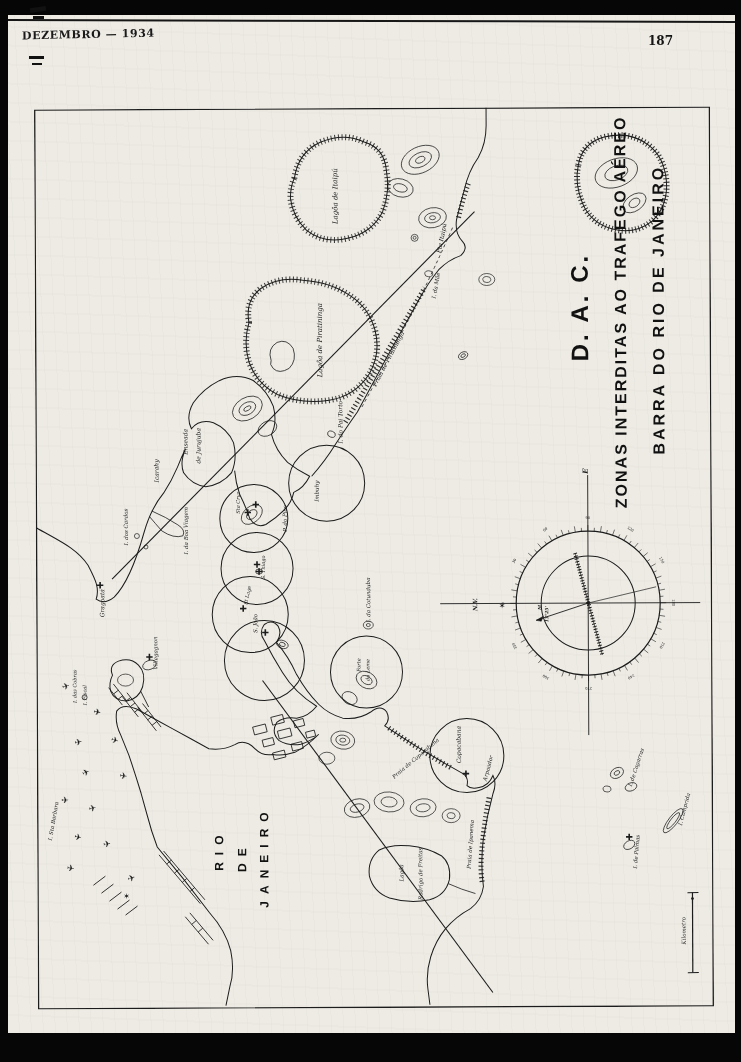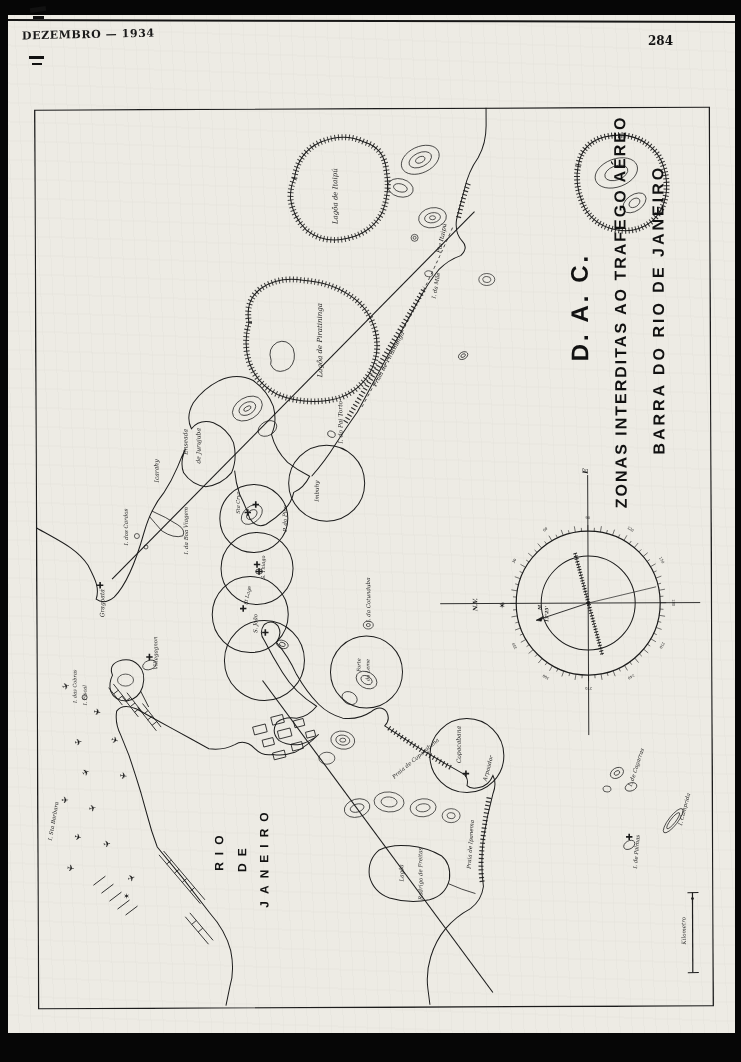--- a/index.html
+++ b/index.html
@@ -25,21 +25,21 @@
   .deg{font-family:"DejaVu Sans",sans-serif;font-size:3.6px;fill:#2a2a2a;}
   .sym{font-family:"DejaVu Sans",sans-serif;}
   path,circle,ellipse,line,rect,polyline{vector-effect:none;}
 </style>
 </head>
 <body>
 
 <div class="paper">
   <div class="top-rule"></div>
   <div class="hdr-left">DEZEMBRO — 1934</div>
-  <div class="hdr-right">284</div>
+  <div class="hdr-right">187</div>
 
   <div class="bind-mark" style="left:22px;top:-8px;width:16px;height:5px;transform:rotate(-8deg);"></div>
   <div class="bind-mark" style="left:25px;top:1px;width:11px;height:3px;"></div>
   <div class="bind-mark" style="left:21px;top:41px;width:15px;height:3px;"></div>
   <div class="bind-mark" style="left:24px;top:48px;width:10px;height:2px;"></div>
 
   <div class="map-frame">
     <svg id="map-canvas" width="676" height="900" viewBox="0 0 676 900">
       <g stroke="#1c1c1c" fill="none" stroke-width="1">
 

